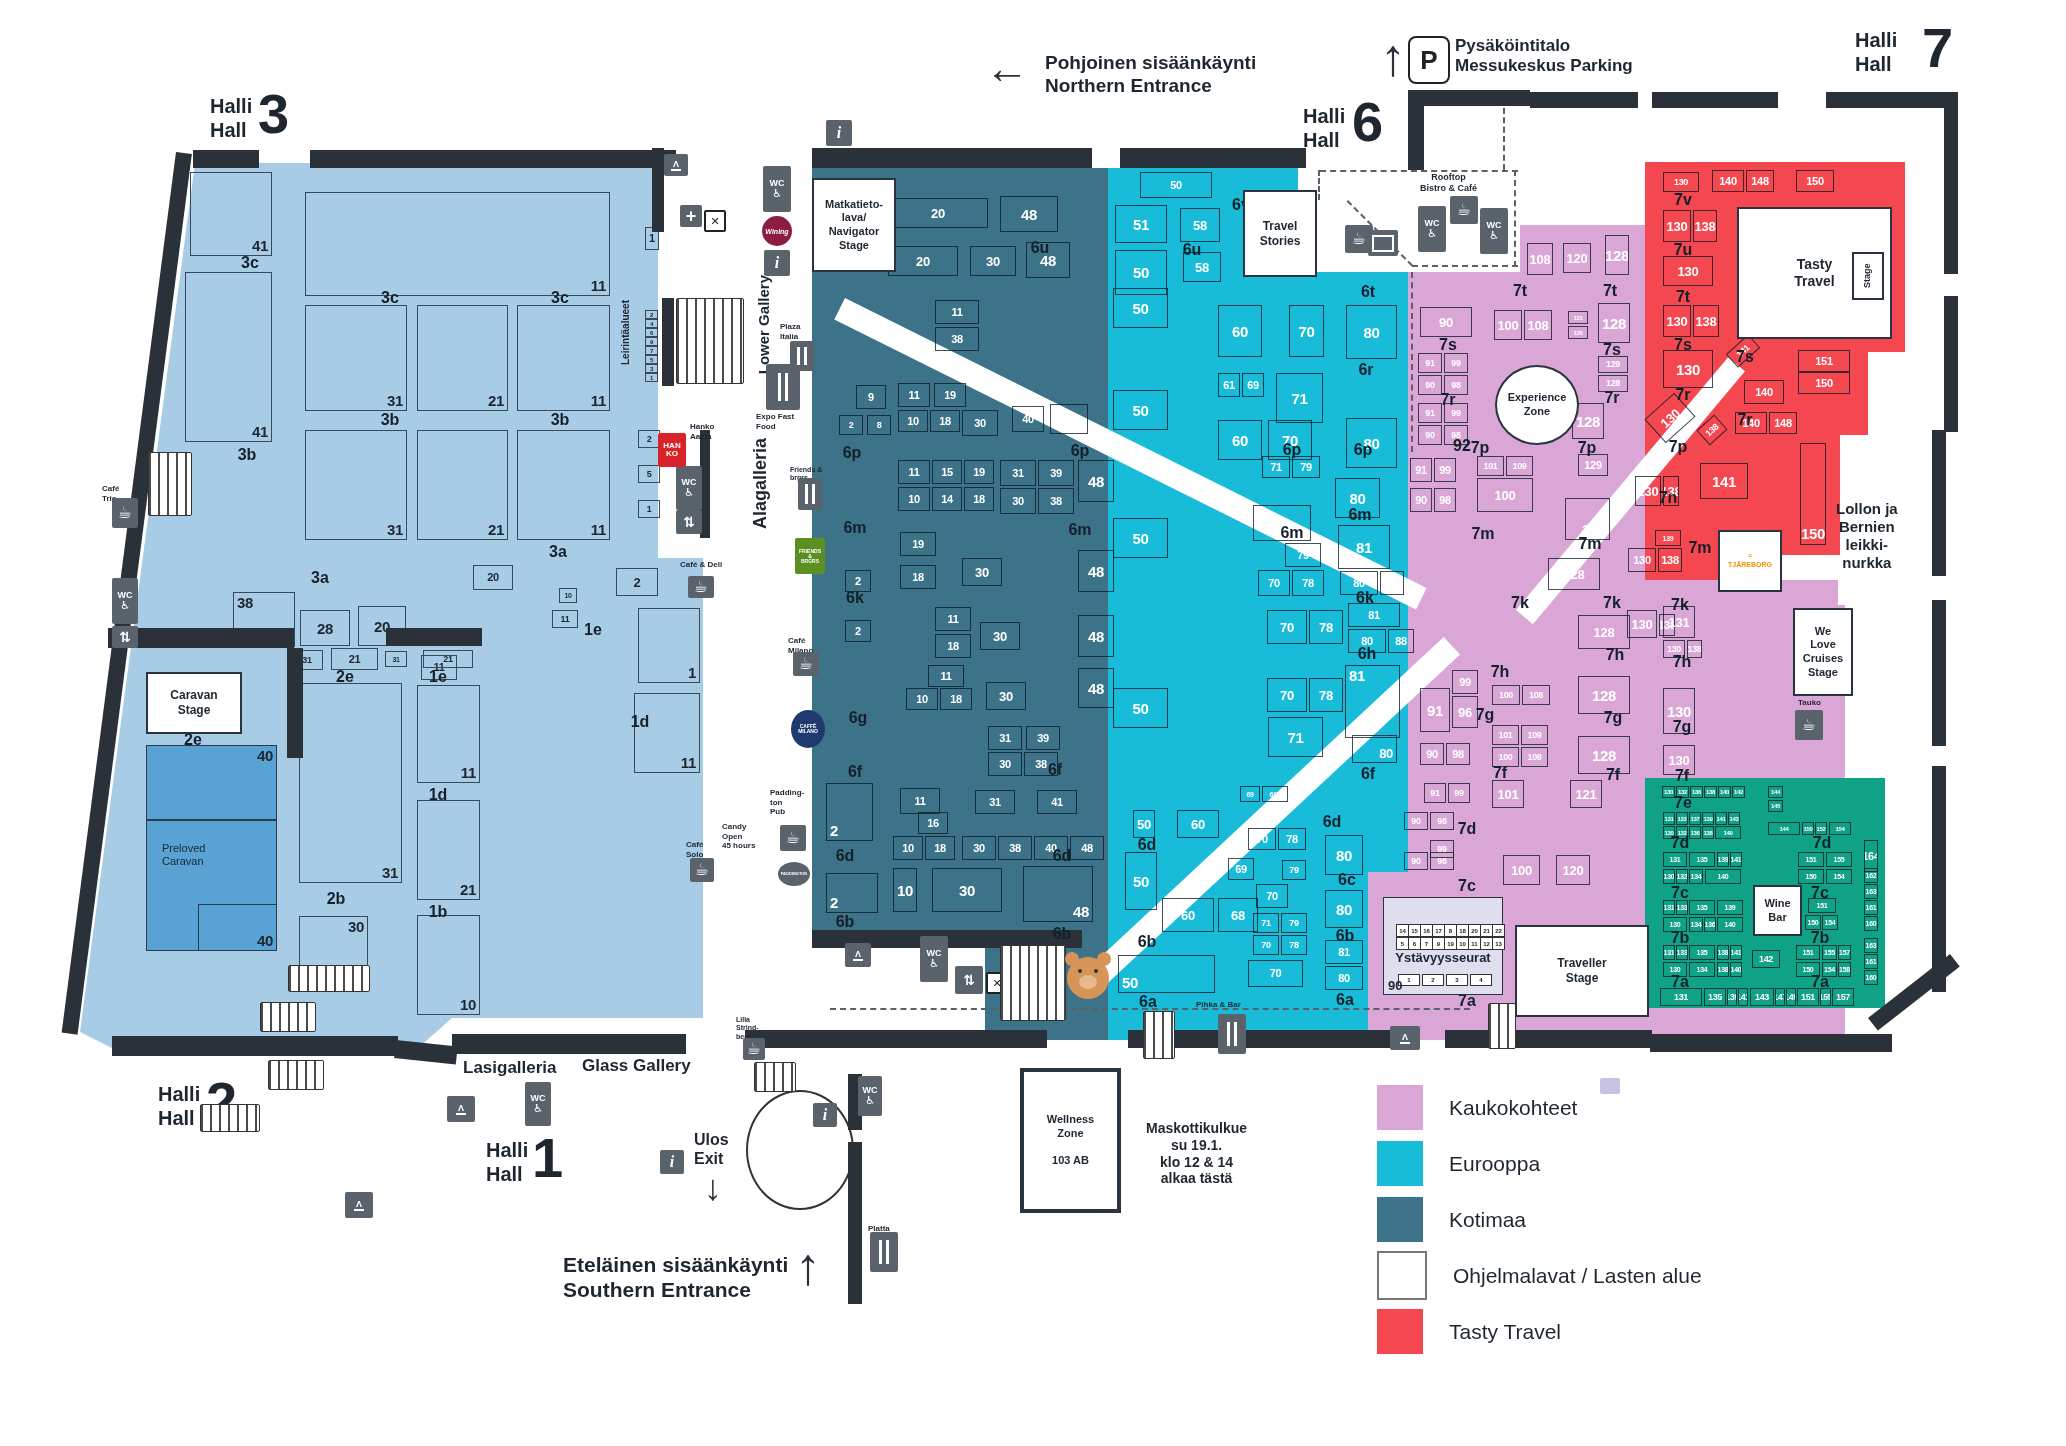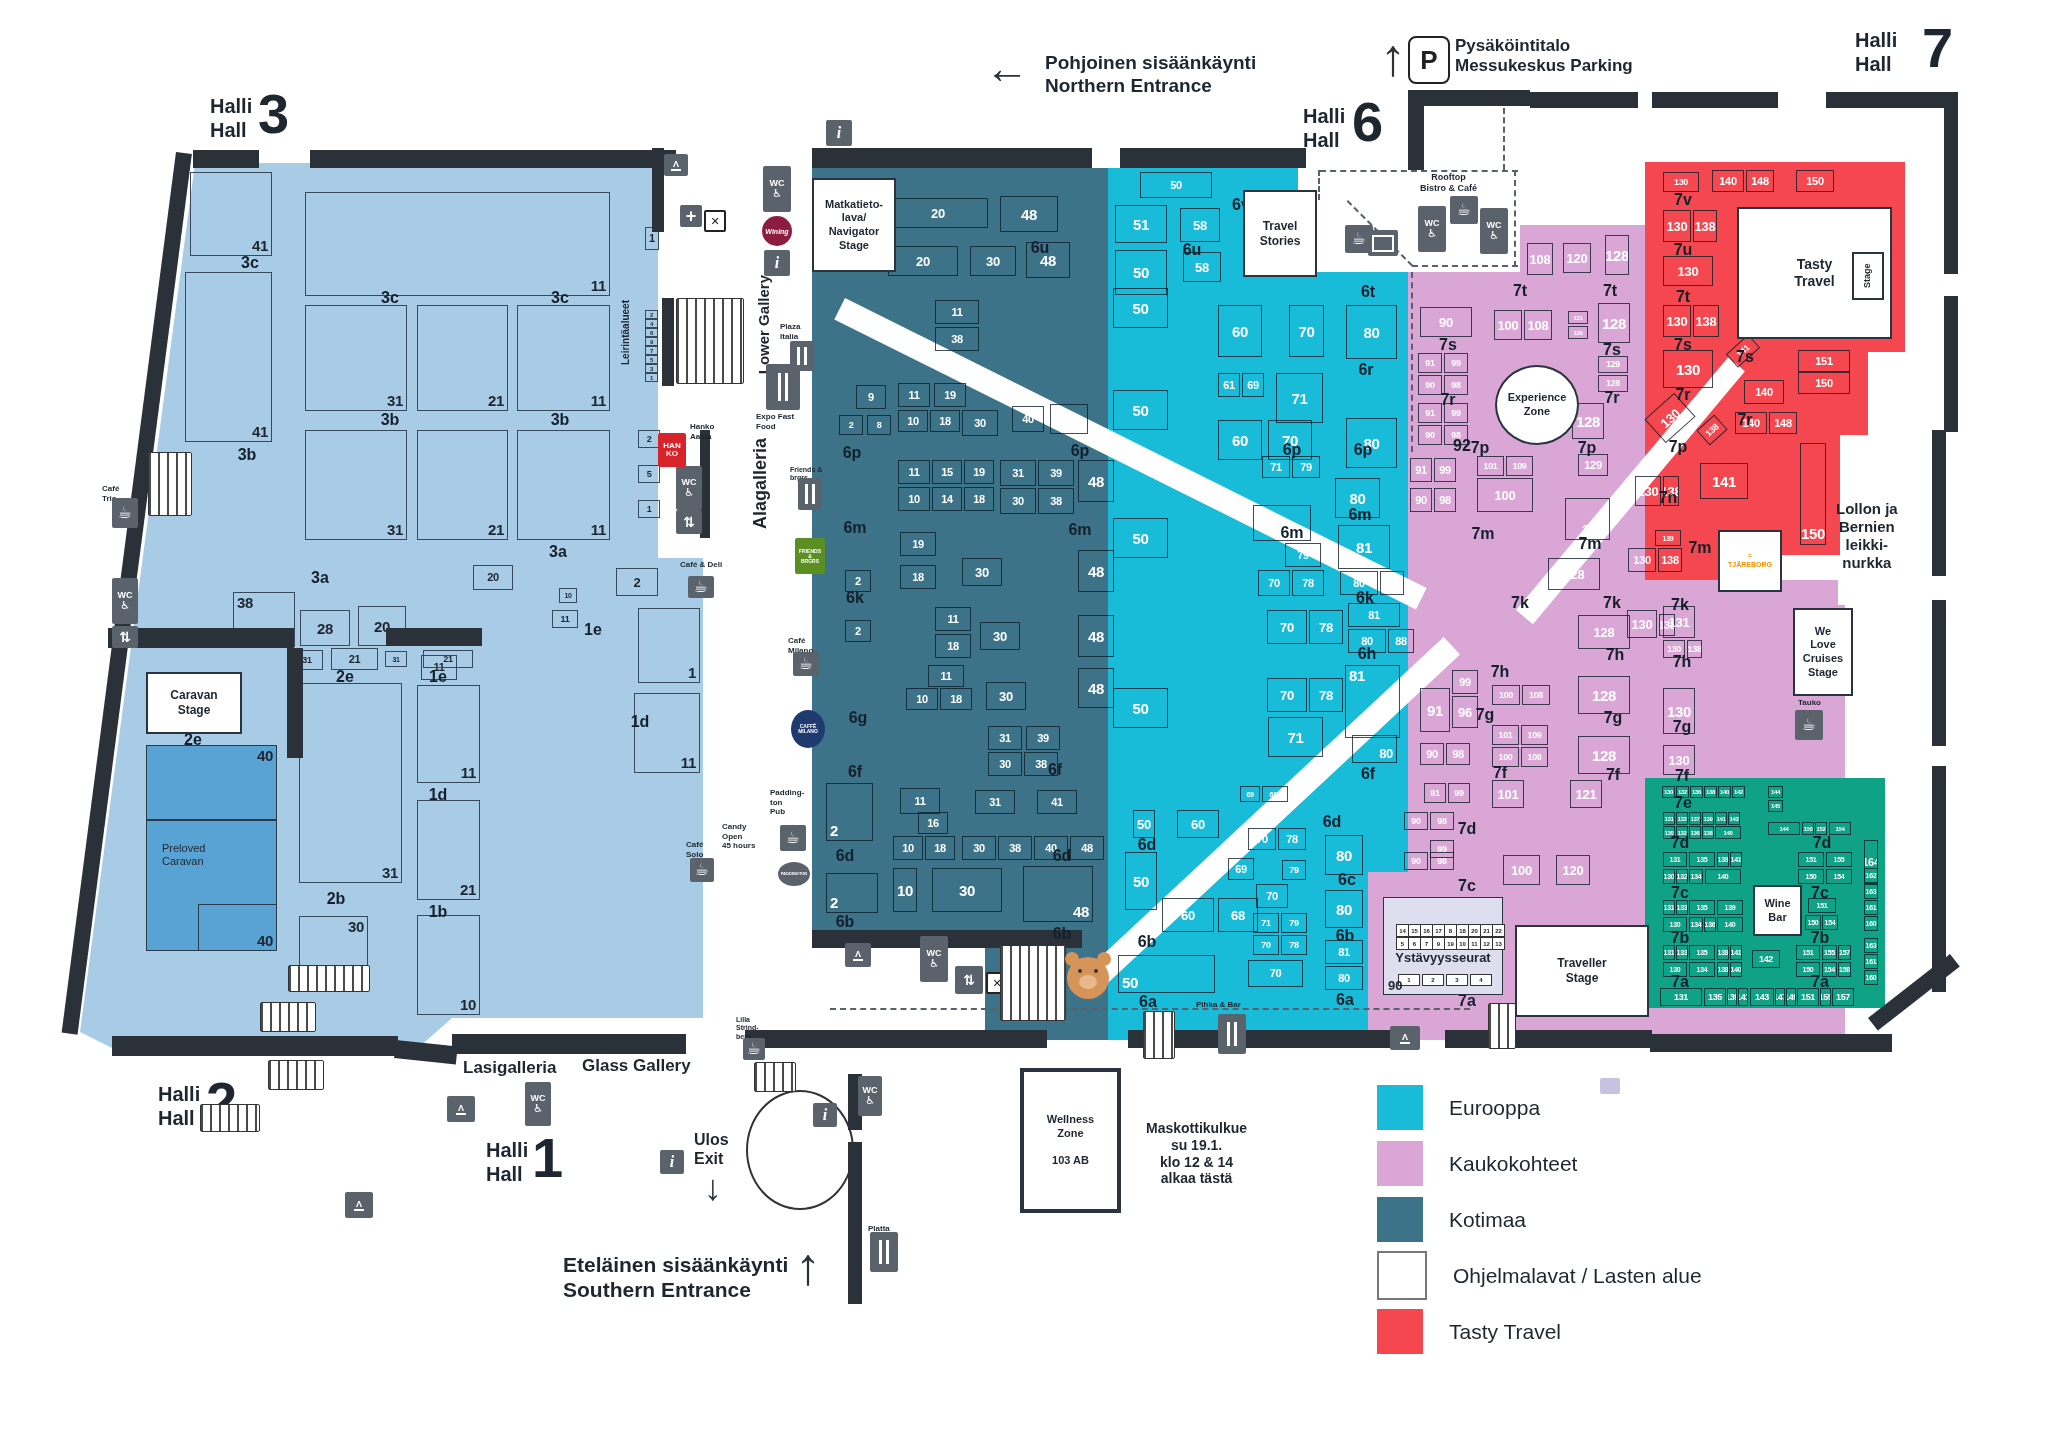--- a/index.html
+++ b/index.html
@@ -55,26 +55,26 @@
 
   <div class="zone" id="z-h3" style="clip-path: polygon(195px 163px, 658px 163px, 658px 558px, 703px 558px, 703px 1018px, 452px 1018px, 418px 1048px, 112px 1048px, 80px 1032px); background: rgb(169, 204, 230);"></div>
   <div class="zone" id="z-kt" style="clip-path: polygon(812px 168px, 1108px 168px, 1108px 1040px, 985px 1040px, 985px 948px, 812px 948px); background: rgb(60, 115, 137);"></div>
   <div class="zone" id="z-eu" style="clip-path: polygon(1108px 168px, 1298px 168px, 1298px 272px, 1408px 272px, 1408px 872px, 1368px 872px, 1368px 1040px, 1108px 1040px); background: rgb(24, 188, 217);"></div>
   <div class="zone" id="z-ka" style="clip-path: polygon(1408px 272px, 1520px 272px, 1520px 225px, 1662px 225px, 1662px 580px, 1838px 580px, 1838px 605px, 1845px 605px, 1845px 1040px, 1368px 1040px, 1368px 872px, 1408px 872px); background: rgb(217, 166, 214);"></div>
   <div class="zone" id="z-re" style="clip-path: polygon(1645px 162px, 1905px 162px, 1905px 352px, 1868px 352px, 1868px 435px, 1840px 435px, 1840px 555px, 1720px 555px, 1720px 580px, 1645px 580px); background: rgb(244, 71, 79);"></div>
   <div class="zone" id="z-gr" style="clip-path: polygon(1645px 778px, 1885px 778px, 1885px 1008px, 1645px 1008px); background: rgb(16, 162, 135);"></div>
   <div class="circle-exit" style="left:746px;top:1090px;width:104px;height:116px;"></div>
   <div id="legend">
       <div class="lrow">
+        <div class="lsw" style="background: rgb(217, 166, 214);"></div>
+        <div class="llab">Kaukokohteet</div>
+      </div>
+      <div class="lrow">
         <div class="lsw" style="background: rgb(24, 188, 217);"></div>
         <div class="llab">Eurooppa</div>
-      </div>
-      <div class="lrow">
-        <div class="lsw" style="background: rgb(217, 166, 214);"></div>
-        <div class="llab">Kaukokohteet</div>
       </div>
       <div class="lrow">
         <div class="lsw" style="background: rgb(60, 115, 137);"></div>
         <div class="llab">Kotimaa</div>
       </div>
       <div class="lrow">
         <div class="lsw" style="background: rgb(255, 255, 255); border: 2px solid rgb(119, 119, 119);"></div>
         <div class="llab">Ohjelmalavat / Lasten alue</div>
       </div>
       <div class="lrow">
@@ -373,21 +373,21 @@
     <div class="booth b-gr" style="left: 1717px; top: 852px; width: 12px; height: 15px; font-size: 7px;">139</div>
     <div class="booth b-gr" style="left: 1730px; top: 852px; width: 12px; height: 15px; font-size: 7px;">141</div>
     <div class="booth b-gr" style="left: 1663px; top: 869px; width: 12px; height: 15px; font-size: 7px;">130</div>
     <div class="booth b-gr" style="left: 1676px; top: 869px; width: 12px; height: 15px; font-size: 7px;">132</div>
     <div class="booth b-gr" style="left: 1689px; top: 869px; width: 14px; height: 15px; font-size: 7px;">134</div>
     <div class="booth b-gr" style="left: 1705px; top: 869px; width: 36px; height: 15px; font-size: 7px;">140</div>
     <div class="booth b-gr" style="left: 1798px; top: 852px; width: 26px; height: 15px; font-size: 7px;">151</div>
     <div class="booth b-gr" style="left: 1826px; top: 852px; width: 26px; height: 15px; font-size: 7px;">155</div>
     <div class="booth b-gr" style="left: 1798px; top: 869px; width: 26px; height: 15px; font-size: 7px;">150</div>
     <div class="booth b-gr" style="left: 1826px; top: 869px; width: 26px; height: 15px; font-size: 7px;">154</div>
-    <div class="booth b-gr" style="left: 1864px; top: 840px; width: 14px; height: 44px; font-size: 11px;">164</div>
+    <div class="booth b-gr" style="left: 1864px; top: 840px; width: 14px; height: 32px; font-size: 11px;">164</div>
     <div class="booth b-gr" style="left: 1864px; top: 868px; width: 14px; height: 15px; font-size: 7px;">162</div>
     <div class="booth b-gr" style="left: 1864px; top: 884px; width: 14px; height: 15px; font-size: 7px;">163</div>
     <div class="booth b-gr" style="left: 1864px; top: 900px; width: 14px; height: 15px; font-size: 7px;">161</div>
     <div class="booth b-gr" style="left: 1864px; top: 916px; width: 14px; height: 15px; font-size: 7px;">160</div>
     <div class="booth b-gr" style="left: 1864px; top: 938px; width: 14px; height: 15px; font-size: 7px;">163</div>
     <div class="booth b-gr" style="left: 1864px; top: 954px; width: 14px; height: 15px; font-size: 7px;">161</div>
     <div class="booth b-gr" style="left: 1864px; top: 970px; width: 14px; height: 15px; font-size: 7px;">160</div>
     <div class="booth b-gr" style="left: 1663px; top: 900px; width: 12px; height: 15px; font-size: 7px;">131</div>
     <div class="booth b-gr" style="left: 1676px; top: 900px; width: 12px; height: 15px; font-size: 7px;">133</div>
     <div class="booth b-gr" style="left: 1689px; top: 900px; width: 26px; height: 15px; font-size: 7px;">135</div>

